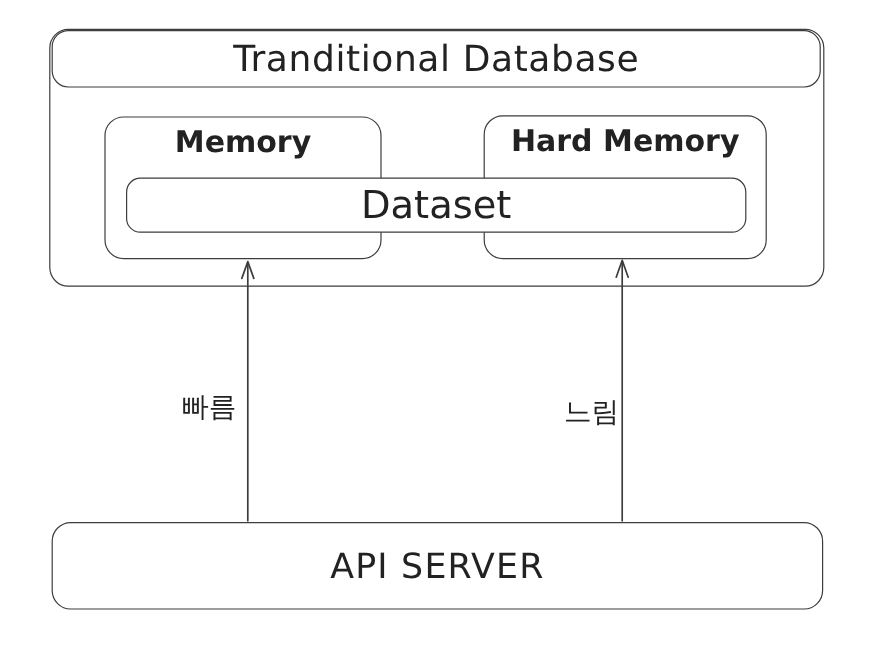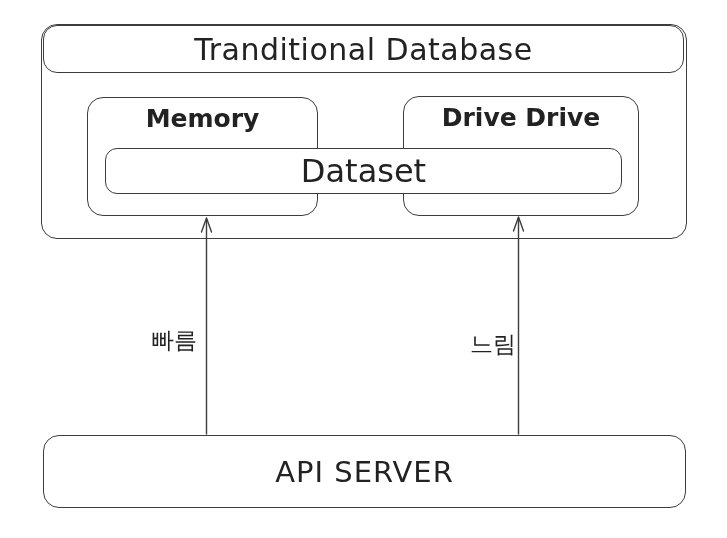--- a/index.html
+++ b/index.html
@@ -121,21 +121,21 @@
 
   <div class="shape title-box">
     <span class="title-label">Tranditional Database</span>
   </div>
 
   <div class="shape memory-box">
     <span class="node-title">Memory</span>
   </div>
 
   <div class="shape harddrive-box">
-    <span class="node-title">Drive Drive</span>
+    <span class="node-title">Hard Memory</span>
   </div>
 
   <div class="shape dataset-box">
     <span class="dataset-label">Dataset</span>
   </div>
 
   <div class="shape api-box">
     <span class="api-label">API SERVER</span>
   </div>
 

